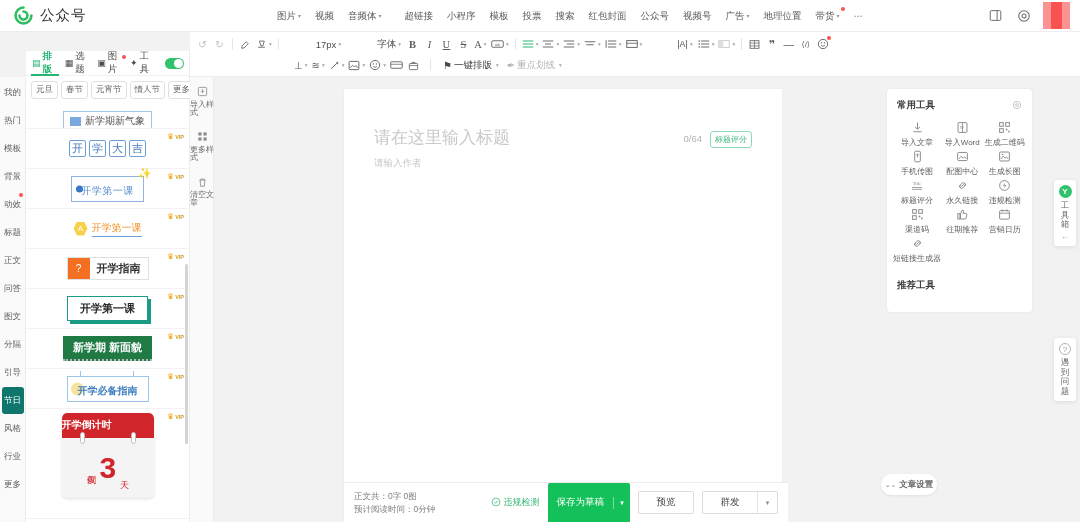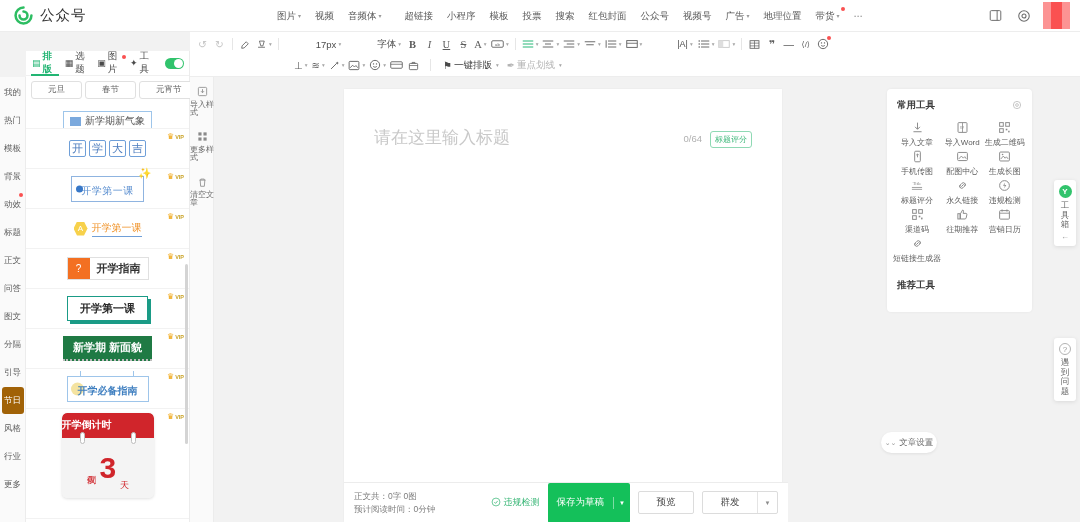--- a/index.html
+++ b/index.html
@@ -85,21 +85,21 @@
     background: #fafafa; border-right: 1px solid #ececec;
     display: flex; flex-direction: column; align-items: center;
     padding-top: 2px; overflow: hidden;
   }
   .rail-item {
     width: 22px; min-height: 27px; margin-bottom: 1px;
     display: flex; flex-direction: column; align-items: center; justify-content: center;
     font-size: 8.5px; color: #5e5e5e; line-height: 1.05; cursor: pointer;
     border-radius: 3px; position: relative; flex: none; padding: 2px 0;
   }
-  .rail-item.active { background: #a16207; color: #fff; }
+  .rail-item.active { background: #0f766e; color: #fff; }
   .rail-item .rdot {
     position: absolute; top: 2px; right: 1px; width: 4px; height: 4px;
     border-radius: 50%; background: #fa5151;
   }
 
   
   .left-panel {
     position: absolute; left: 26px; top: 51px; width: 164px; height: 471px;
     background: #fff; border-right: 1px solid #ececec;
   }
@@ -125,21 +125,21 @@
   .toggle-pill::after {
     content: ""; position: absolute; right: 1px; top: 1px;
     width: 9px; height: 9px; border-radius: 50%; background: #fff;
   }
 
   .lp-filters {
     display: flex; align-items: center; gap: 3px; padding: 5px 5px 4px 5px;
   }
   .chip {
     font-size: 8.5px; color: #666; border: 1px solid #e0e0e0; border-radius: 3px;
-    padding: 2px 16px; cursor: pointer; white-space: nowrap; background: #fff;
+    padding: 2px 4px; cursor: pointer; white-space: nowrap; background: #fff;
   }
   .chip.more { display: flex; align-items: center; gap: 2px; }
   .srch {
     margin-left: auto; color: #8c8c8c; cursor: pointer; display: flex;
     align-items: center; padding-right: 2px;
   }
 
   .lp-list {
     position: absolute; top: 58px; left: 0; right: 0; bottom: 0;
     overflow: hidden; background: #fff;
@@ -337,24 +337,24 @@
   .tp-item .ic {
     height: 15px; display: flex; align-items: center; justify-content: center;
     color: #8a8a8a; font-size: 12px;
   }
   .tp-item .lbl { font-size: 8px; line-height: 1; white-space: nowrap; }
   .tp-sub {
     font-size: 9.5px; color: #3d3d3d; font-weight: bold; padding: 16px 4px 8px 4px;
   }
 
   .art-settings {
-    position: absolute; right: 143px; top: 432px; width: 56px; height: 21px;
+    position: absolute; right: 143px; top: 474px; width: 56px; height: 21px;
     background: #fff; border-radius: 11px; box-shadow: 0 1px 3px rgba(0,0,0,.08);
     display: flex; align-items: center; justify-content: center; gap: 3px;
-    font-size: 8.5px; color: #6b6b6b; cursor: pointer;
+    font-size: 8.5px; color: #6b6b6b; cursor: pointer; font-weight: bold;
   }
 
   
   .dock {
     position: absolute; right: 4px; width: 22px; background: #fff;
     border-radius: 3px; box-shadow: 0 1px 4px rgba(0,0,0,.1);
     display: flex; flex-direction: column; align-items: center;
     padding: 5px 0; cursor: pointer;
   }
   .dock.toolbox { top: 180px; }
@@ -864,20 +864,21 @@
     </div>
   </div>
 
   <div class="editor-scroll">
     <div class="editor-card">
       <div class="ed-title-row">
         <div class="ed-title">请在这里输入标题</div>
         <div class="ed-count">0/64</div>
         <div class="ed-score">标题评分</div>
       </div>
+      <div class="ed-author">请输入作者</div>
       <div class="ed-hr"></div>
     </div>
   </div>
 
   <div class="bottombar">
     <div class="bb-stats">
       <div>正文共：0字 0图</div>
       <div>预计阅读时间：0分钟</div>
     </div>
     <div class="bb-right">

